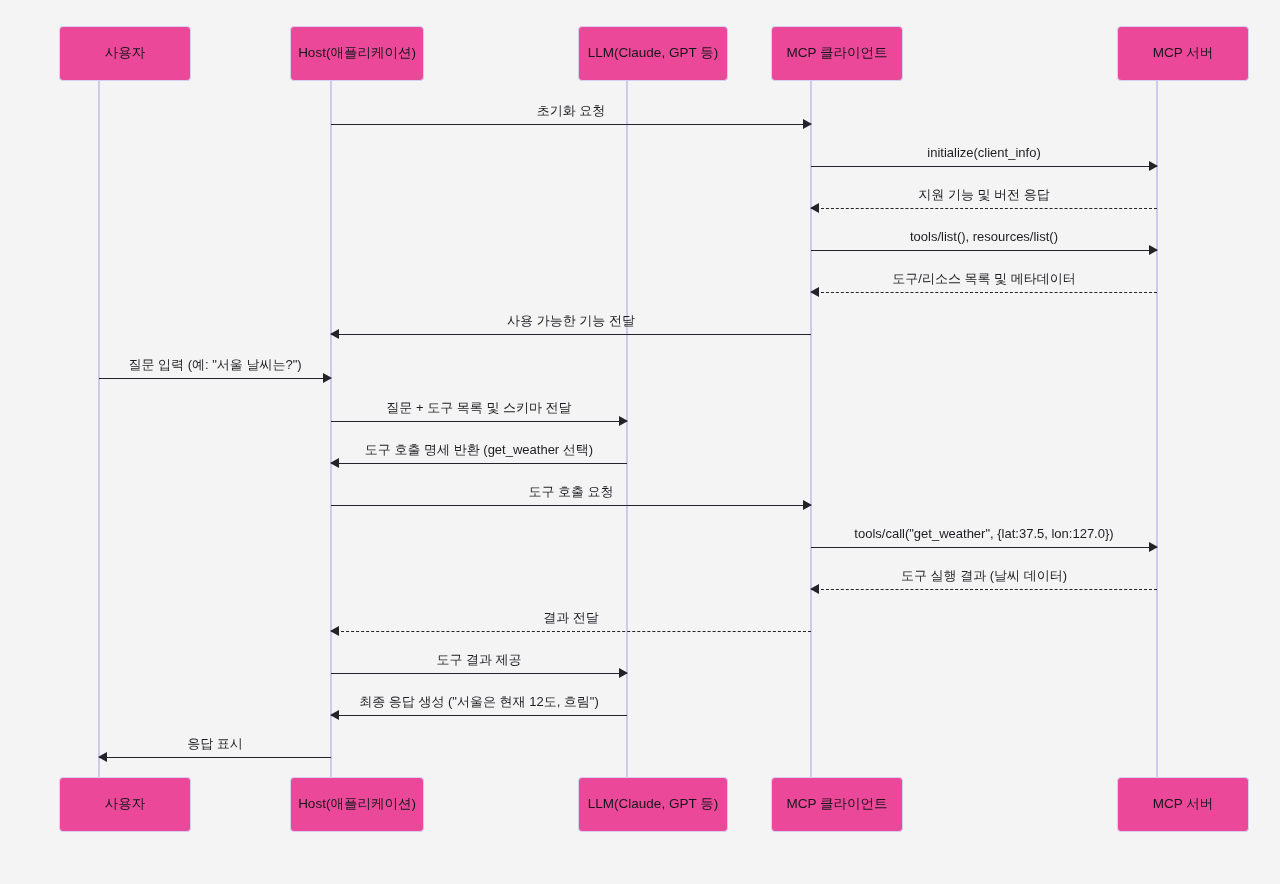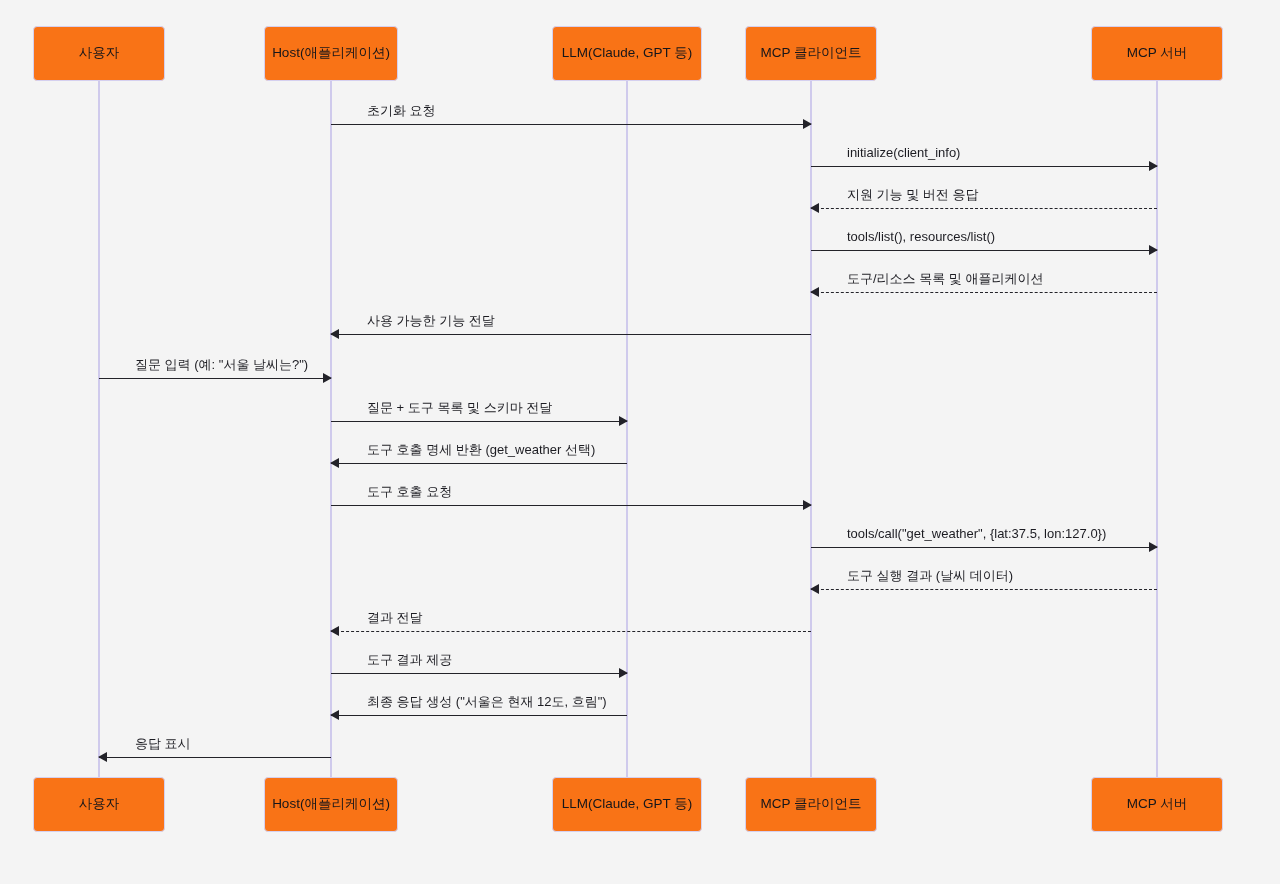--- a/index.html
+++ b/index.html
@@ -20,31 +20,32 @@
     overflow: hidden;
   }
   .lifeline {
     position: absolute;
     width: 2px;
     background: #cfcaec;
   }
   .actor-box {
     position: absolute;
     box-sizing: border-box;
-    background: #f97316;
+    background: #ec4899;
     border: 1px solid #d5d0ef;
     border-radius: 4px;
     display: flex;
     align-items: center;
     justify-content: center;
     text-align: center;
     color: #16161a;
     font-size: 13.5px;
     line-height: 1.25;
     padding: 2px 6px;
+    margin-left: 26px;
   }
   .msg {
     position: absolute;
     height: 0;
   }
   .msg .line {
     position: absolute;
     left: 0;
     top: 0;
     height: 0;
@@ -68,25 +69,25 @@
     border-left: 9px solid #232329;
   }
   .msg.to-left .head {
     left: -1px;
     border-right: 9px solid #232329;
   }
   .msg .label {
     position: absolute;
     bottom: 7px;
     width: 100%;
+    text-align: center;
     font-size: 13px;
     color: #1c1c22;
     white-space: nowrap;
     line-height: 1;
-    margin-left: 36px;
   }
 </style>
 </head>
 <body>
 
 <div id="diagram">
   <div id="lifelines">
       <div class="lifeline" style="left: 98px; top: 81px; height: 696px;"></div>
       <div class="lifeline" style="left: 330px; top: 81px; height: 696px;"></div>
       <div class="lifeline" style="left: 626px; top: 81px; height: 696px;"></div>
@@ -127,21 +128,21 @@
         <div class="label">지원 기능 및 버전 응답</div>
       </div>
       <div class="msg to-right" style="left: 811px; top: 250px; width: 346px;">
         <div class="line"></div>
         <div class="head"></div>
         <div class="label">tools/list(), resources/list()</div>
       </div>
       <div class="msg dashed to-left" style="left: 811px; top: 292px; width: 346px;">
         <div class="line"></div>
         <div class="head"></div>
-        <div class="label">도구/리소스 목록 및 애플리케이션</div>
+        <div class="label">도구/리소스 목록 및 메타데이터</div>
       </div>
       <div class="msg to-left" style="left: 331px; top: 334px; width: 480px;">
         <div class="line"></div>
         <div class="head"></div>
         <div class="label">사용 가능한 기능 전달</div>
       </div>
       <div class="msg to-right" style="left: 99px; top: 378px; width: 232px;">
         <div class="line"></div>
         <div class="head"></div>
         <div class="label">질문 입력 (예: "서울 날씨는?")</div>

